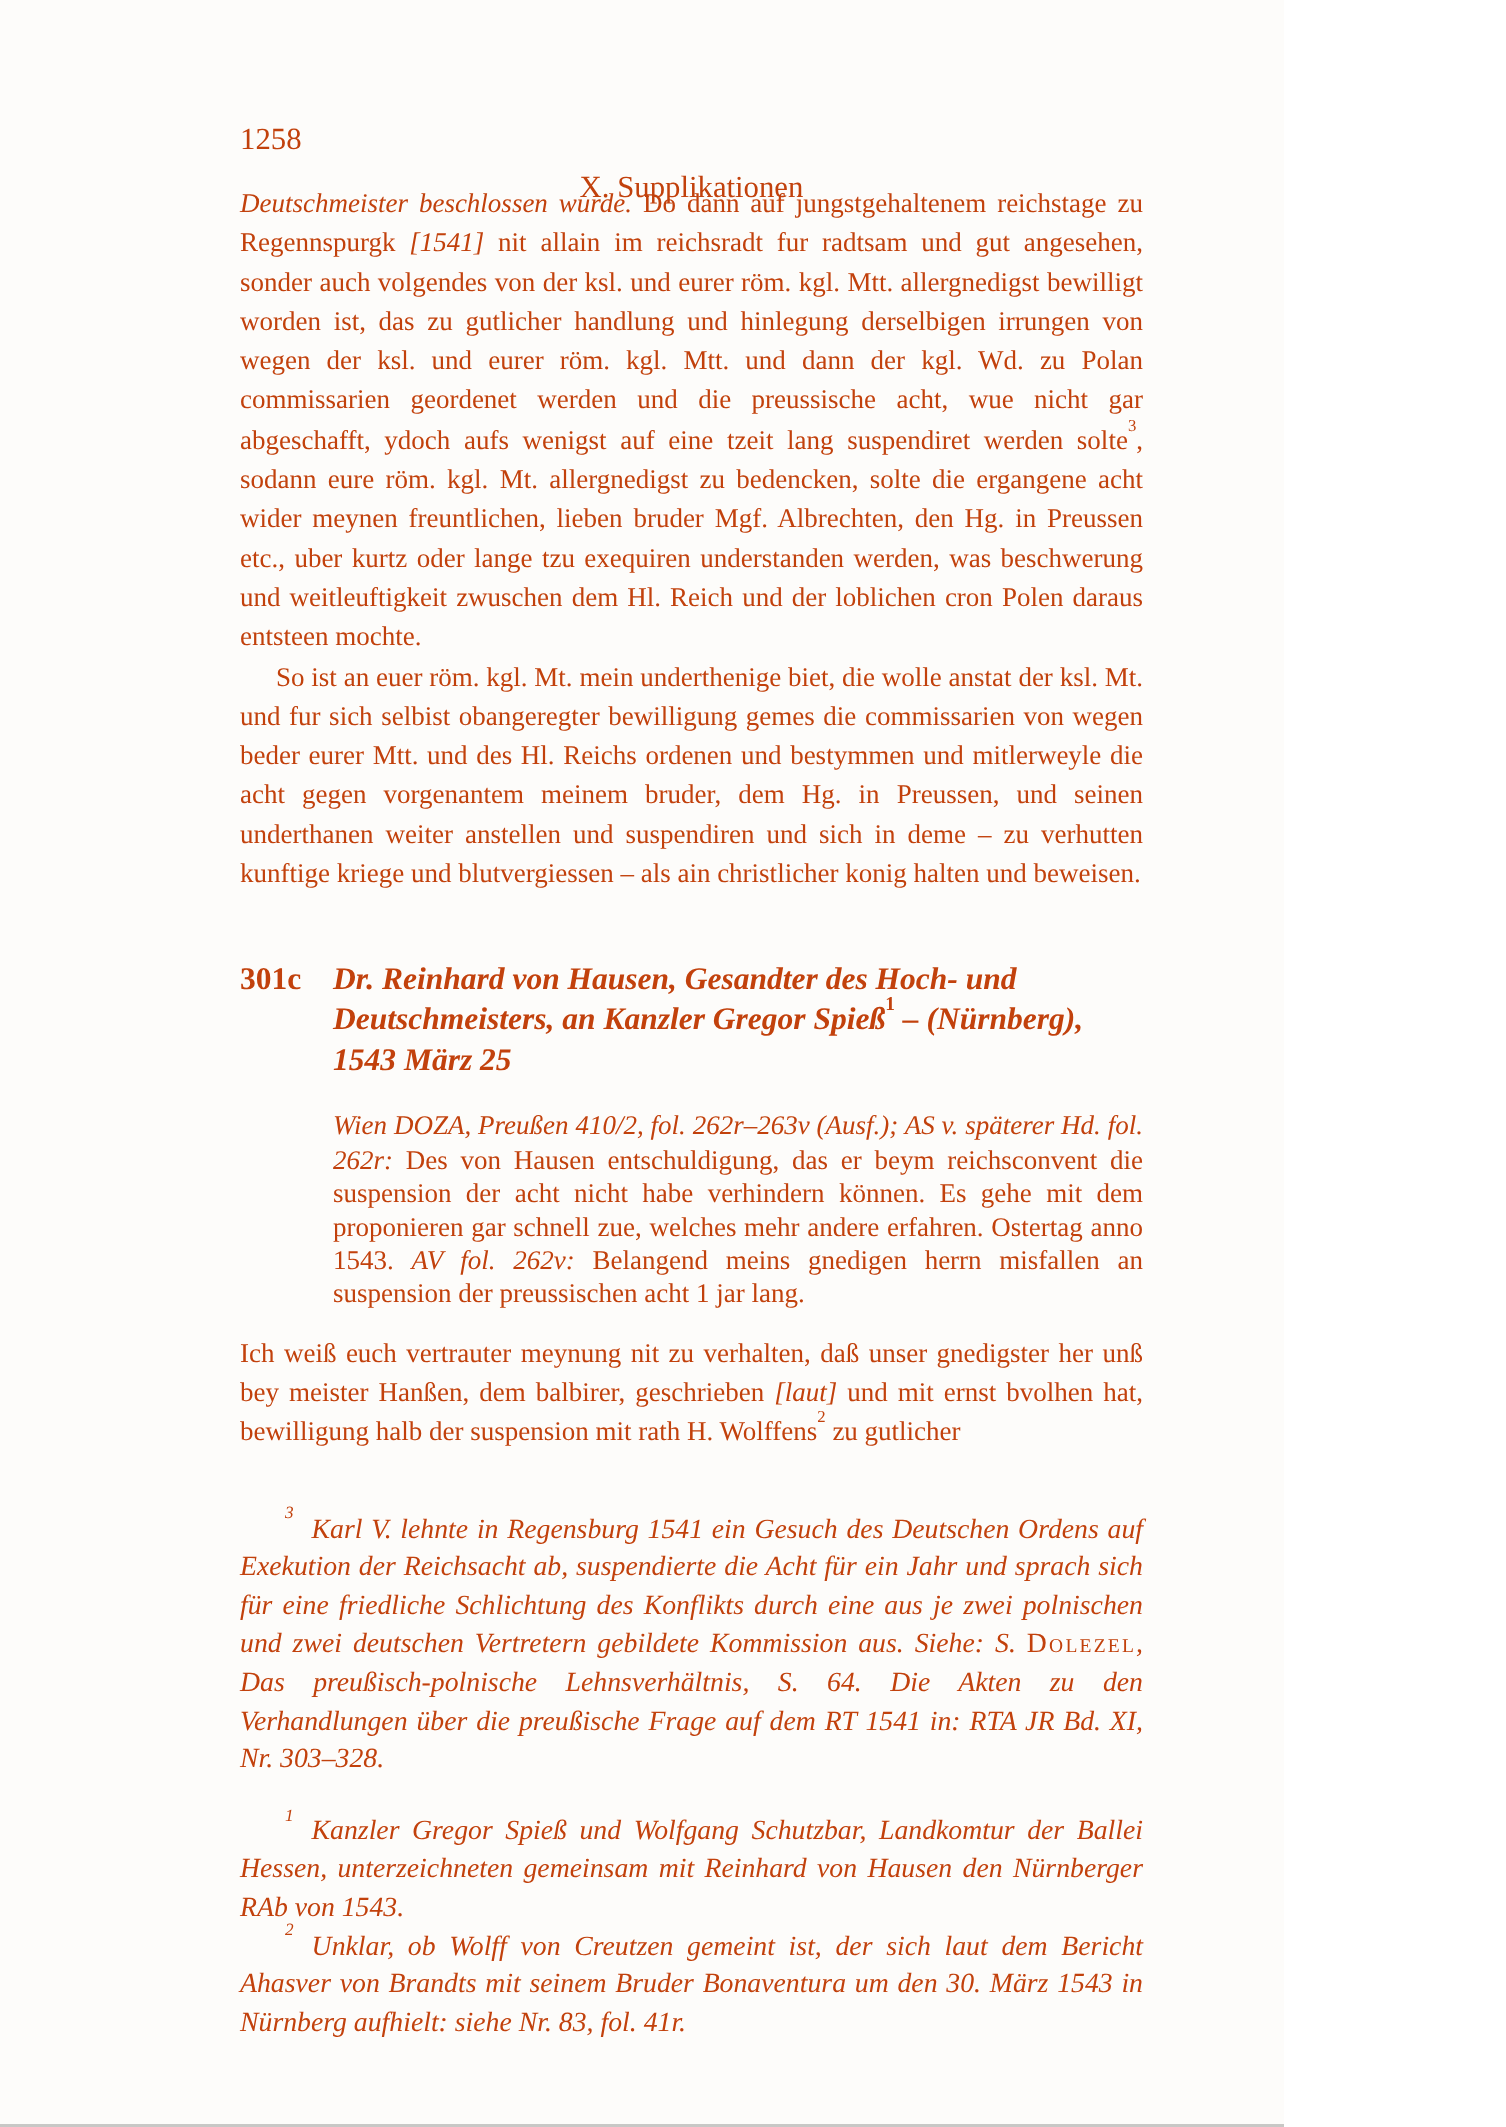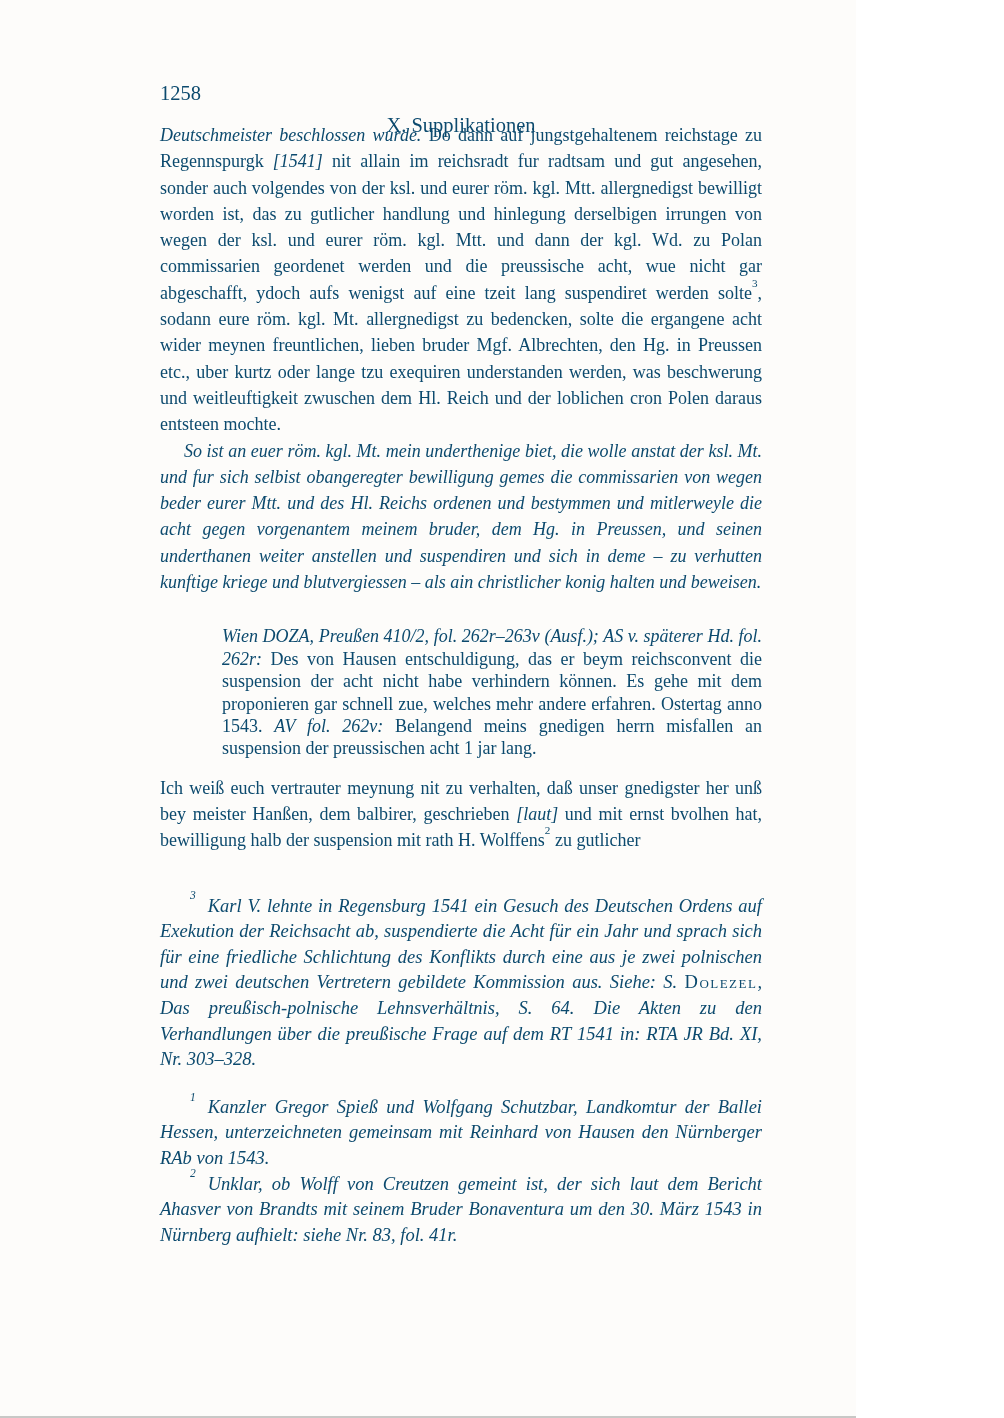--- a/index.html
+++ b/index.html
@@ -2,42 +2,42 @@
 <html><head>
 <meta charset="utf-8">
 <style>
   html, body { margin: 0; padding: 0; background: #ffffff; }
   .page {
     position: relative;
     width: 856px;
     height: 1418px;
     box-sizing: border-box;
     background: #fdfcfa;
-    color: #0c4a6e;
+    color: #c2410c;
     font-family: "Liberation Serif", "DejaVu Serif", serif;
     padding: 82px 94px 0 160px;
     overflow: hidden;
     border-bottom: 2px solid #c8c8c6;
   }
   .pagehead {
     position: relative;
     height: 28px;
     margin-bottom: 12px;
     font-size: 20.5px;
   }
   .pagenum { position: absolute; left: 0; top: 0; }
   .runhead { position: absolute; left: 0; right: 0; top: 0; text-align: center; margin-top: 32px; }
 
   p { margin: 0; }
   .body-para {
     font-size: 18px;
     line-height: 26.3px;
     text-align: justify;
   }
-  .indent { text-indent: 24px; font-style: italic; }
+  .indent { text-indent: 24px; }
 
   .it { font-style: italic; }
   .bd { font-weight: bold; }
   .sc { font-variant: small-caps; font-style: normal; letter-spacing: 0.08em; }
 
   sup.ss {
     font-size: 62%;
     line-height: 0;
     position: relative;
     top: -0.45em;
@@ -50,21 +50,21 @@
     line-height: 27px;
   }
   .entry-num {
     width: 62px;
     flex-shrink: 0;
     font-weight: bold;
   }
   .entry-title { flex: 1; }
 
   .apparatus {
-    margin-top: 30px;
+    margin-top: 19px;
     margin-left: 62px;
     font-size: 18px;
     line-height: 22.4px;
     text-align: justify;
   }
 
   .entry-text { margin-top: 15px; }
 
   .footnotes { margin-top: 40px; }
   .footnote {
@@ -85,20 +85,24 @@
   <header class="pagehead">
     <span class="pagenum">1258</span>
     <span class="runhead">X. Supplikationen</span>
   </header>
 
   <main class="textblock">
 
     <p class="body-para"><span class="it">Deutschmeister beschlossen wurde.</span><span> Do dann auf jungstgehaltenem reichstage zu Regennspurgk </span><span class="it">[1541]</span><span> nit allain im reichsradt fur radtsam und gut angesehen, sonder auch volgendes von der ksl. und eurer röm. kgl. Mtt. allergnedigst bewilligt worden ist, das zu gutlicher handlung und hinlegung derselbigen irrungen von wegen der ksl. und eurer röm. kgl. Mtt. und dann der kgl. Wd. zu Polan commissarien geordenet werden und die preussische acht, wue nicht gar abgeschafft, ydoch aufs wenigst auf eine tzeit lang suspendiret werden solte</span><sup class="ss">3</sup><span>, sodann eure röm. kgl. Mt. allergnedigst zu bedencken, solte die ergangene acht wider meynen freuntlichen, lieben bruder Mgf. Albrechten, den Hg. in Preussen etc., uber kurtz oder lange tzu exequiren understanden werden, was beschwerung und weitleuftigkeit zwuschen dem Hl. Reich und der loblichen cron Polen daraus entsteen mochte.</span></p>
     <p class="body-para indent"><span>So ist an euer röm. kgl. Mt. mein underthenige biet, die wolle anstat der ksl. Mt. und fur sich selbist obangeregter bewilligung gemes die commissarien von wegen beder eurer Mtt. und des Hl. Reichs ordenen und bestymmen und mitlerweyle die acht gegen vorgenantem meinem bruder, dem Hg. in Preussen, und seinen underthanen weiter anstellen und suspendiren und sich in deme – zu verhutten kunftige kriege und blutvergiessen – als ain christlicher konig halten und beweisen.</span></p>
 
+    <div class="entry-heading">
+      <span class="entry-num">301c</span>
+      <span class="entry-title"><span class="it bd">Dr. Reinhard von Hausen, Gesandter des Hoch- und Deutschmeisters, an Kanzler Gregor Spieß</span><sup class="ss bd">1</sup><span class="it bd"> – (Nürnberg), 1543 März 25</span></span>
+    </div>
 
     <p class="apparatus"><span class="it">Wien DOZA, Preußen 410/2, fol. 262r–263v (Ausf.); AS v. späterer Hd. fol. 262r:</span><span> Des von Hausen entschuldigung, das er beym reichsconvent die suspension der acht nicht habe verhindern können. Es gehe mit dem proponieren gar schnell zue, welches mehr andere erfahren. Ostertag anno 1543. </span><span class="it">AV fol. 262v:</span><span> Belangend meins gnedigen herrn misfallen an suspension der preussischen acht 1 jar lang.</span></p>
 
     <p class="body-para entry-text"><span>Ich weiß euch vertrauter meynung nit zu verhalten, daß unser gnedigster her unß bey meister Hanßen, dem balbirer, geschrieben </span><span class="it">[laut]</span><span> und mit ernst bvolhen hat, bewilligung halb der suspension mit rath H. Wolffens</span><sup class="ss">2</sup><span> zu gutlicher</span></p>
 
     <section class="footnotes">
 
       <div class="fngroup">
         <p class="footnote"><sup class="ss fn-num">3</sup><span><span class="it">Karl V. lehnte in Regensburg 1541 ein Gesuch des Deutschen Ordens auf Exekution der Reichsacht ab, suspendierte die Acht für ein Jahr und sprach sich für eine friedliche Schlichtung des Konflikts durch eine aus je zwei polnischen und zwei deutschen Vertretern gebildete Kommission aus. Siehe: S. </span><span class="sc">Dolezel</span><span class="it">, Das preußisch-polnische Lehnsverhältnis, S. 64. Die Akten zu den Verhandlungen über die preußische Frage auf dem RT 1541 in: RTA JR Bd. XI, Nr. 303–328.</span></span></p>
       </div>

